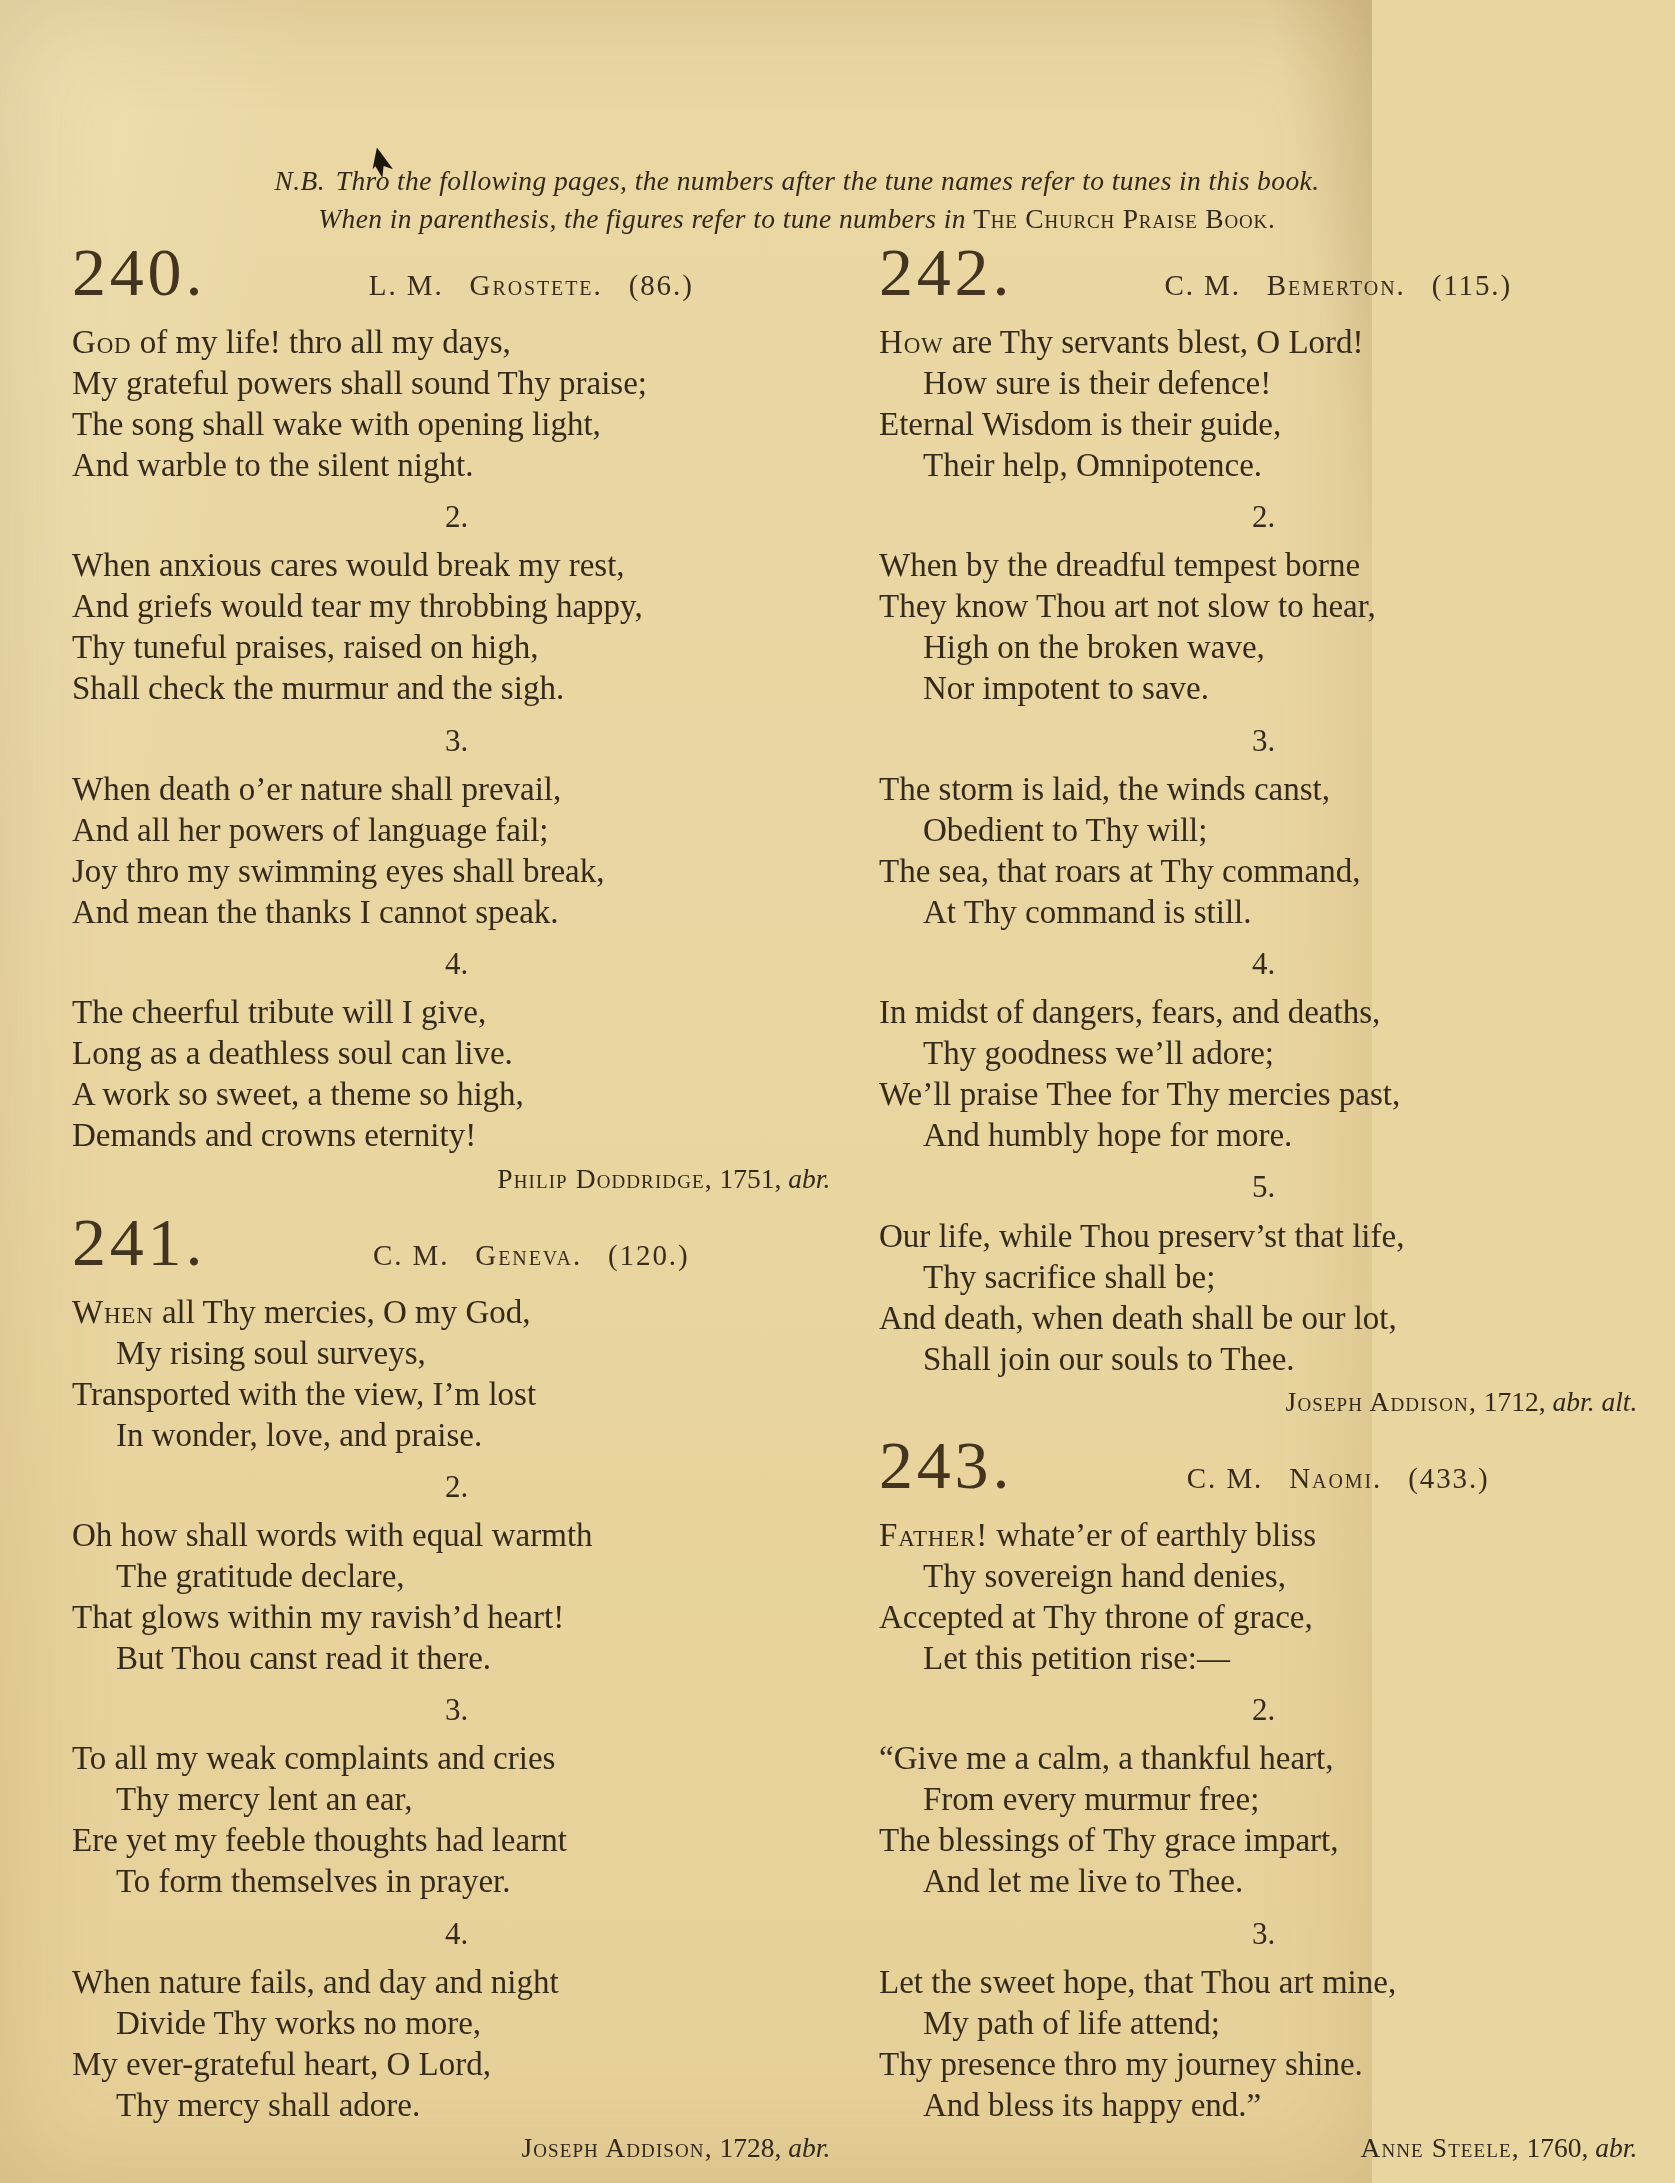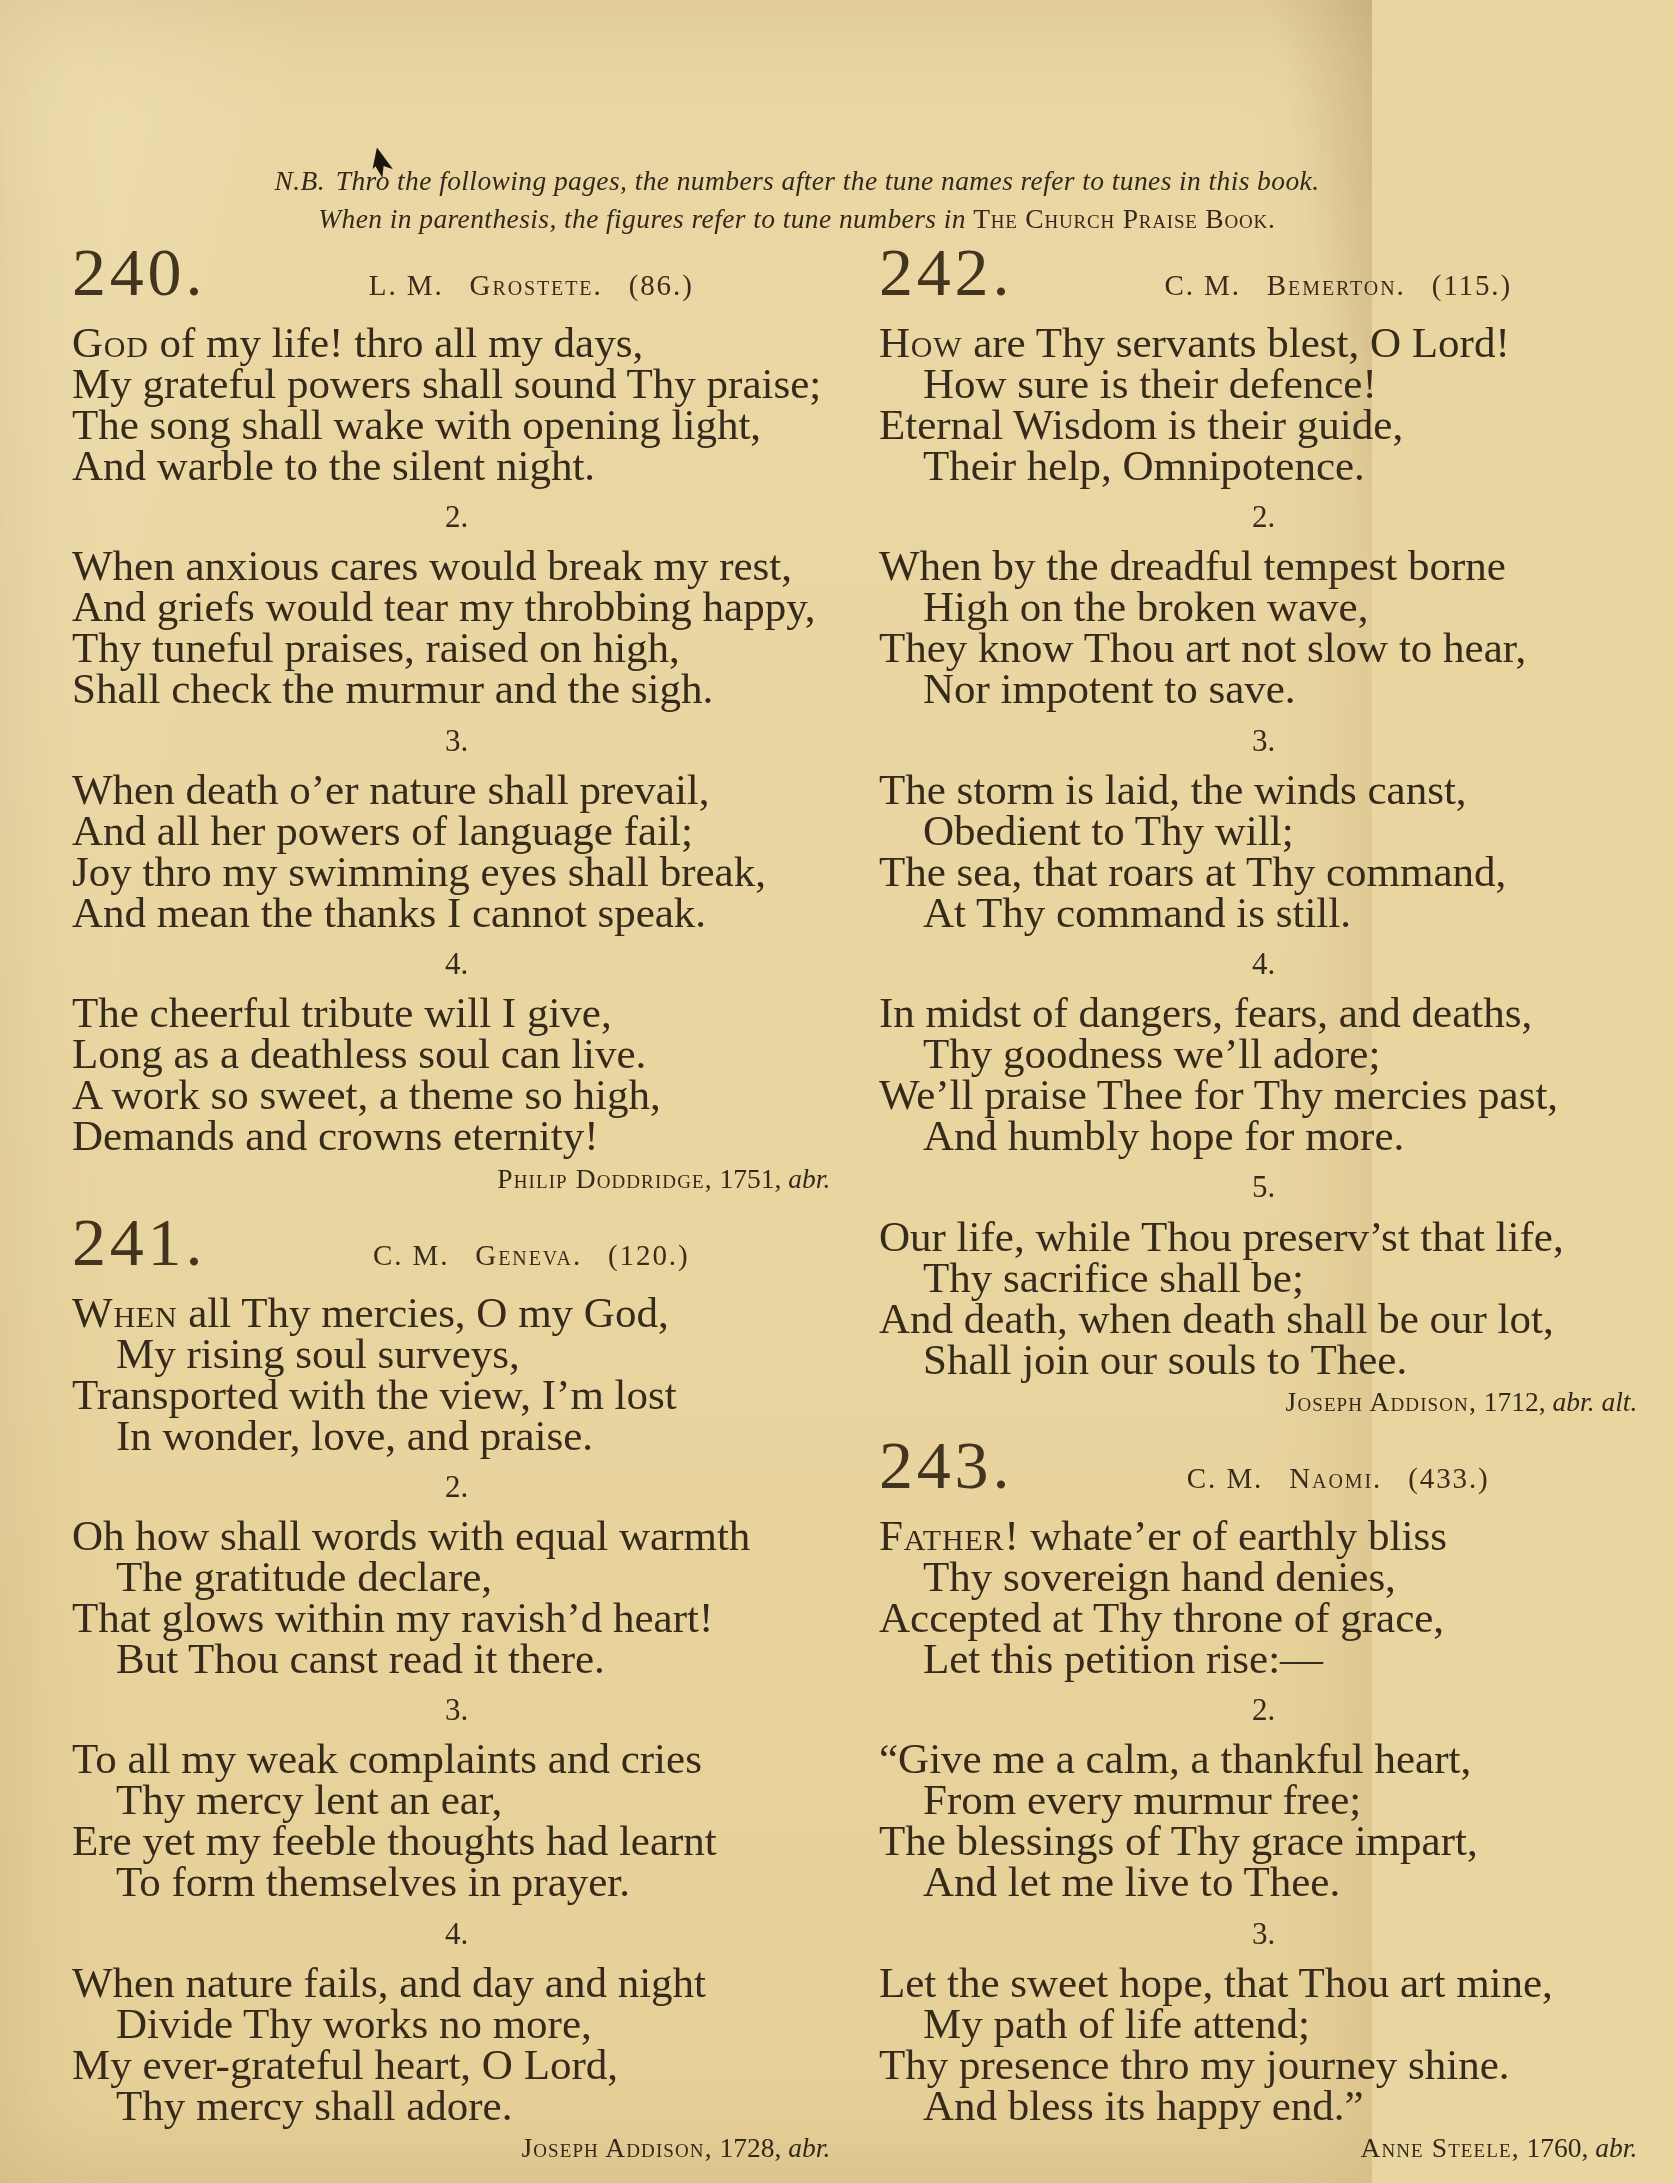--- a/index.html
+++ b/index.html
@@ -46,21 +46,21 @@
     letter-spacing:3.8px; font-weight:400;
   }
   .hymn-meta {
     flex:1; text-align:center; font-variant:small-caps;
     font-size:29px; letter-spacing:1.9px; color:#3a2d1c;
     padding-left:15.3px; white-space:nowrap;
   }
   .hymn-meta .meter { margin-right:26px; }
   .hymn-meta .tune  { margin-right:26px; }
 
-  .stanza { font-size:43px; line-height:41px; margin-bottom:3.1px; }
+  .stanza { font-size:33px; line-height:41px; margin-bottom:3.1px; }
   .line { white-space:nowrap; }
   .line.indent { padding-left:44px; }
   .lead { font-variant:small-caps; letter-spacing:0.8px; }
 
   .stanza-num {
     text-align:center; font-size:31px; line-height:38px;
     margin:12.2px 0 9.2px 0; color:#362a1b;
   }
 
   .attribution {
@@ -160,22 +160,22 @@
         </header>
         <div class="stanza">
           <div class="line"><span class="lead">How</span> are Thy servants blest, O Lord!</div>
           <div class="line indent">How sure is their defence!</div>
           <div class="line">Eternal Wisdom is their guide,</div>
           <div class="line indent">Their help, Omnipotence.</div>
         </div>
         <div class="stanza-num">2.</div>
         <div class="stanza">
           <div class="line">When by the dreadful tempest borne</div>
+          <div class="line">They know Thou art not slow to hear,</div>
           <div class="line indent">High on the broken wave,</div>
-          <div class="line">They know Thou art not slow to hear,</div>
           <div class="line indent">Nor impotent to save.</div>
         </div>
         <div class="stanza-num">3.</div>
         <div class="stanza">
           <div class="line">The storm is laid, the winds canst,</div>
           <div class="line indent">Obedient to Thy will;</div>
           <div class="line">The sea, that roars at Thy command,</div>
           <div class="line indent">At Thy command is still.</div>
         </div>
         <div class="stanza-num">4.</div>

